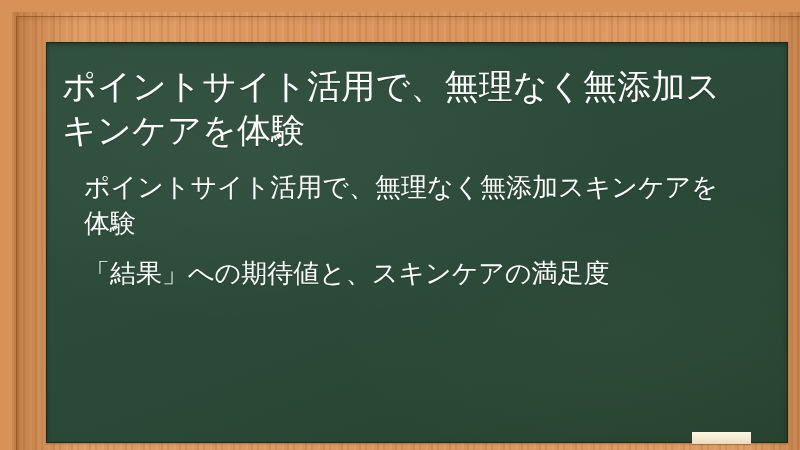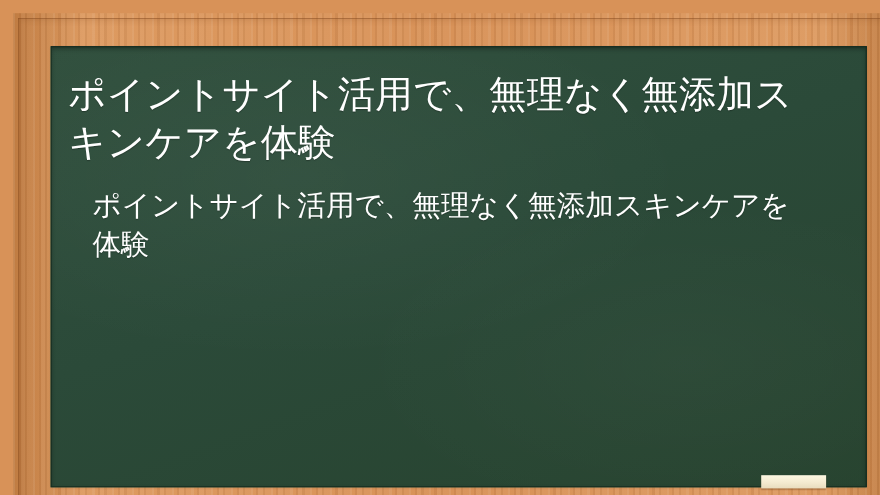--- a/index.html
+++ b/index.html
@@ -128,20 +128,21 @@
   <div id="frame-edge"></div>
 
   <div id="chalkboard">
 
     <div id="board-content">
 
       <h1 id="title">ポイントサイト活用で、無理なく無添加スキンケアを体験</h1>
 
       <ul id="bullet-list">
         <li class="bullet-item">ポイントサイト活用で、無理なく無添加スキンケアを体験</li>
+        <li class="bullet-item">「結果」への期待値と、スキンケアの満足度</li>
       </ul>
 
     </div>
   </div>
 
   <div id="chalk-stick"></div>
 
 </div>
 
 </body></html>

